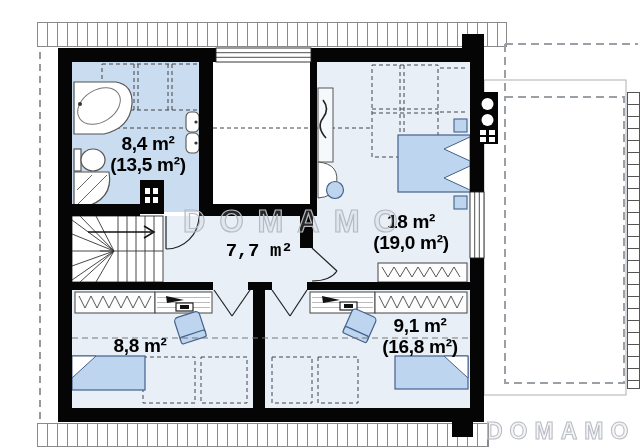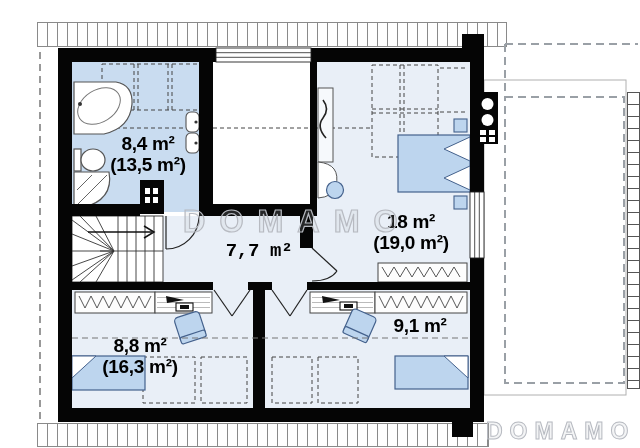--- a/index.html
+++ b/index.html
@@ -259,22 +259,22 @@
   </div>
   <div class="arealabel" style="left:201px;top:241px;width:116px;font-family:Liberation Mono, monospace;">
     <span>7,7 m²</span>
   </div>
   <div class="arealabel" style="left:341px;top:212px;width:140px;">
     <span>18 m²</span>
     <span>(19,0 m²)</span>
   </div>
   <div class="arealabel" style="left:70px;top:316px;width:140px;margin-top:20px;">
     <span>8,8 m²</span>
-    <span>(16,3 m²)</span>
   </div>
   <div class="arealabel" style="left:350px;top:316px;width:140px;">
     <span>9,1 m²</span>
+    <span>(16,8 m²)</span>
   </div>
 
   <div class="wm wm-center">DOMAMO</div>
   <div class="wm wm-corner">DOMAMO</div>
 
 </div>
 
 </body></html>

